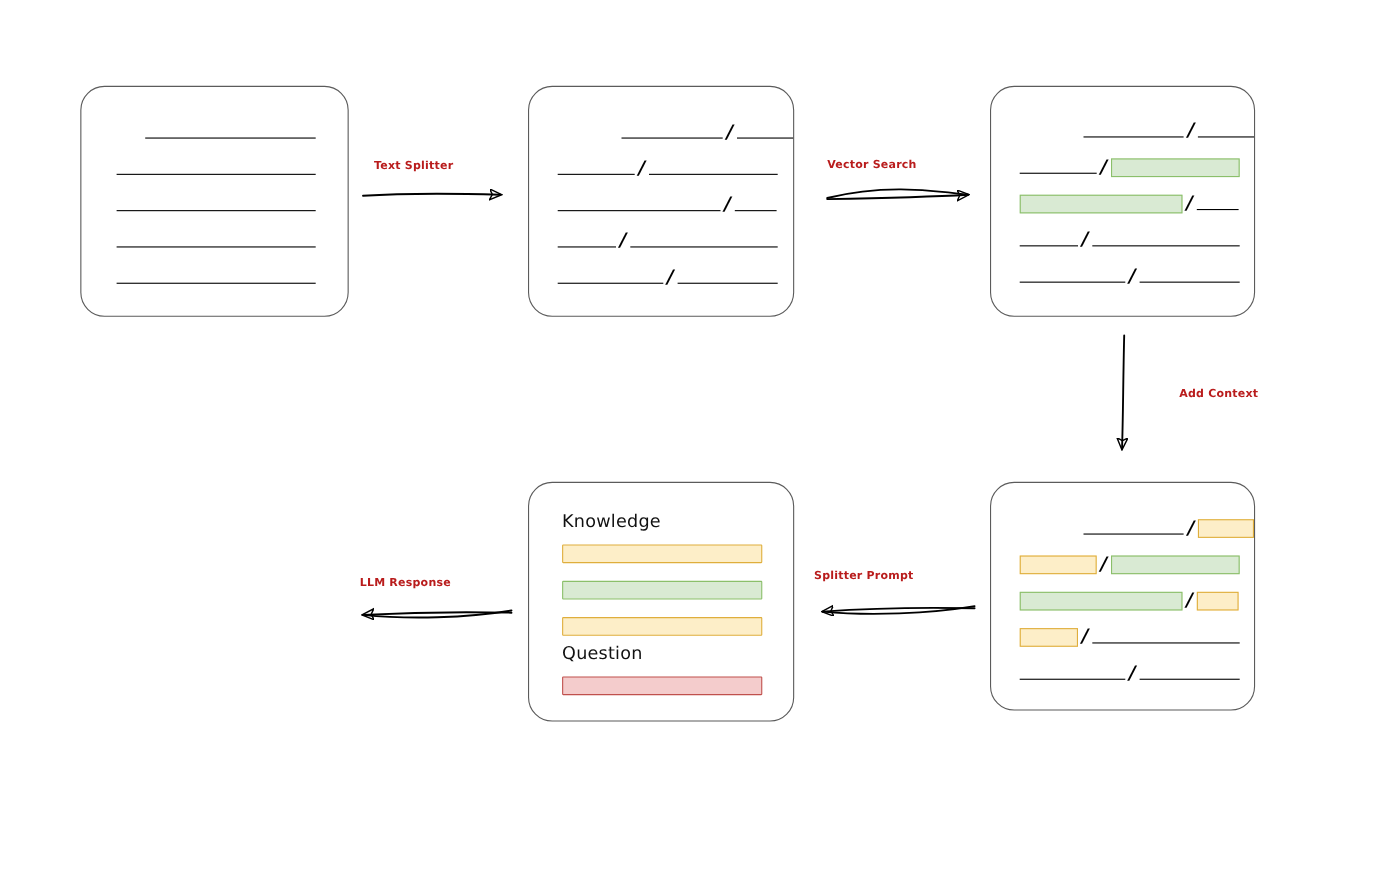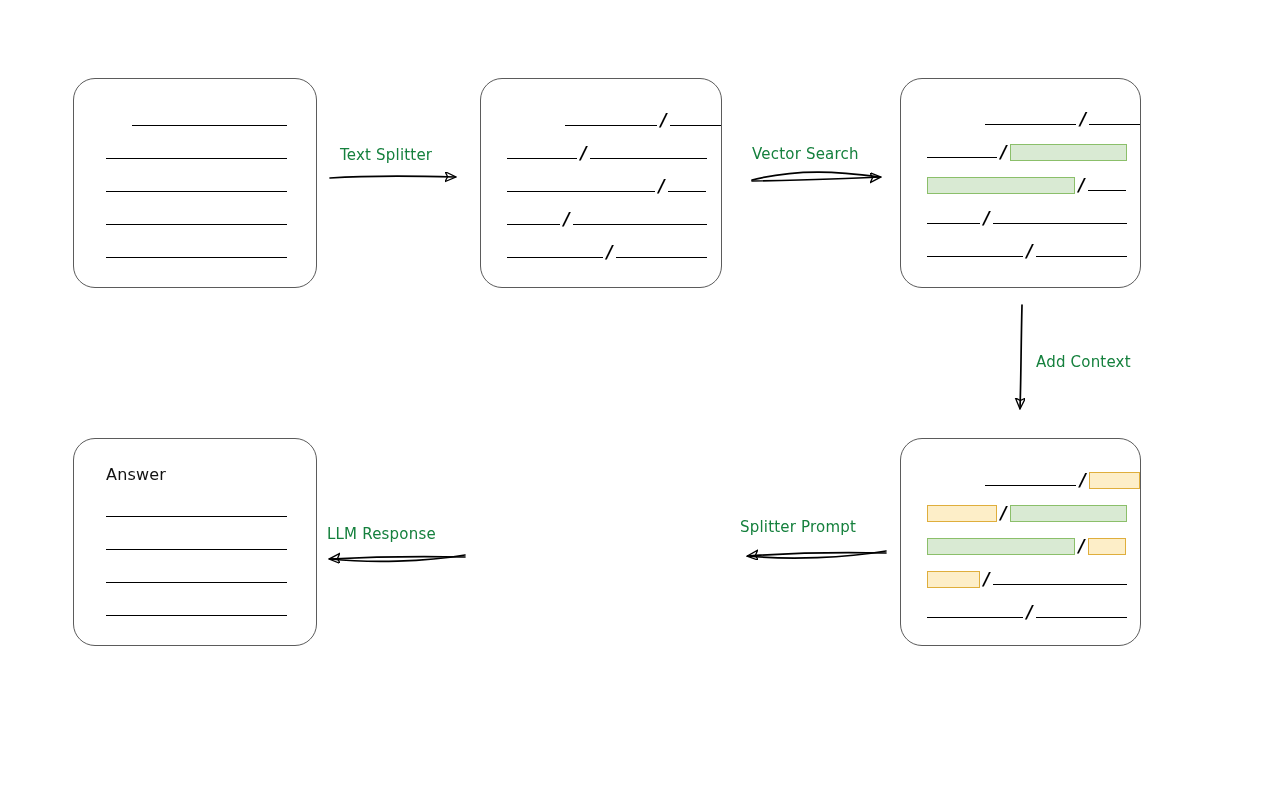--- a/index.html
+++ b/index.html
@@ -99,24 +99,25 @@
     height: 17px;
     border-radius: 1px;
   }
   .bar.yellow { background: #fdeec8; border: 1.3px solid #dfae3c; }
   .bar.green  { background: #d9ead3; border: 1.3px solid #8bbf6a; }
   .bar.red    { background: #f4cccc; border: 1.3px solid #c0504d; }
 
   
   .arrow-label {
     position: absolute;
-    font-size: 15px;
-    color: #15803d;
+    font-size: 10px;
+    color: #b91c1c;
     white-space: nowrap;
     letter-spacing: 0.2px;
+    font-weight: bold;
   }
 
   
   .footer-text {
     position: absolute;
     font-size: 15px;
     color: #111111;
     white-space: nowrap;
     letter-spacing: 0.2px;
   }
@@ -168,21 +169,21 @@
     <g>
       <path d="M465,555 C425,562 370,563 330,559" fill="none" stroke="#000" stroke-width="1.7" stroke-linecap="round"></path>
       <path d="M465,557 C420,556 368,557 330,559" fill="none" stroke="#000" stroke-width="1.7" stroke-linecap="round" marker-end="url(#ahL)"></path>
     </g>
   </svg>
 
   <div class="arrow-label" style="left:340px; top:146px;">Text Splitter</div>
 
   <div class="arrow-label" style="left:752px; top:145px;">Vector Search</div>
 
-  <div class="arrow-label" style="left:1036px; top:353px;">Add Context</div>
+  <div class="arrow-label" style="left:1072px; top:353px;">Add Context</div>
 
   <div class="arrow-label" style="left:740px; top:518px;">Splitter Prompt</div>
 
   <div class="arrow-label" style="left:327px; top:525px;">LLM Response</div>
 
   <div class="doc-box" id="box-source" style="left:73px; top:78px; width:244px; height:210px;">
     <div class="lines" id="lines-source">
         <div class="line-row" style="top: 34px; padding-left: 58px;">
           <span class="seg plain" style="width: 155px;"></span>
         </div>
@@ -284,35 +285,28 @@
           <span class="seg plain" style="width: 134px;"></span>
         </div>
         <div class="line-row" style="top: 166px; padding-left: 26px;">
           <span class="seg plain" style="width: 96px;"></span>
           <span class="slash">/</span>
           <span class="seg plain" style="width: 91px;"></span>
         </div>
       </div>
   </div>
 
-
-  <div class="doc-box" id="box-answer" style="left:73px; top:438px; width:244px; height:208px;">
-
-    <div class="box-title" style="left:32px; top:26px;">Answer</div>
-
-    <div class="lines" id="lines-answer">
-        <div class="line-row" style="top: 65px; padding-left: 32px;">
-          <span class="seg plain" style="width: 181px;"></span>
-        </div>
-        <div class="line-row" style="top: 98px; padding-left: 32px;">
-          <span class="seg plain" style="width: 181px;"></span>
-        </div>
-        <div class="line-row" style="top: 131px; padding-left: 32px;">
-          <span class="seg plain" style="width: 181px;"></span>
-        </div>
-        <div class="line-row" style="top: 164px; padding-left: 32px;">
-          <span class="seg plain" style="width: 181px;"></span>
-        </div>
-      </div>
-  </div>
+  <div class="doc-box" id="box-prompt" style="left:480px; top:438px; width:242px; height:218px;">
+
+    <div class="box-title" style="left:30px; top:25px;">Knowledge</div>
+
+    <div class="bar yellow" style="left:30px; top:56px; width:182px;"></div>
+    <div class="bar green" style="left:30px; top:89px; width:182px;"></div>
+    <div class="bar yellow" style="left:30px; top:122px; width:182px;"></div>
+
+    <div class="box-title" style="left:30px; top:145px;">Question</div>
+
+    <div class="bar red" style="left:30px; top:176px; width:182px;"></div>
+  </div>
+
 
 
 </div>
 
 </body></html>

